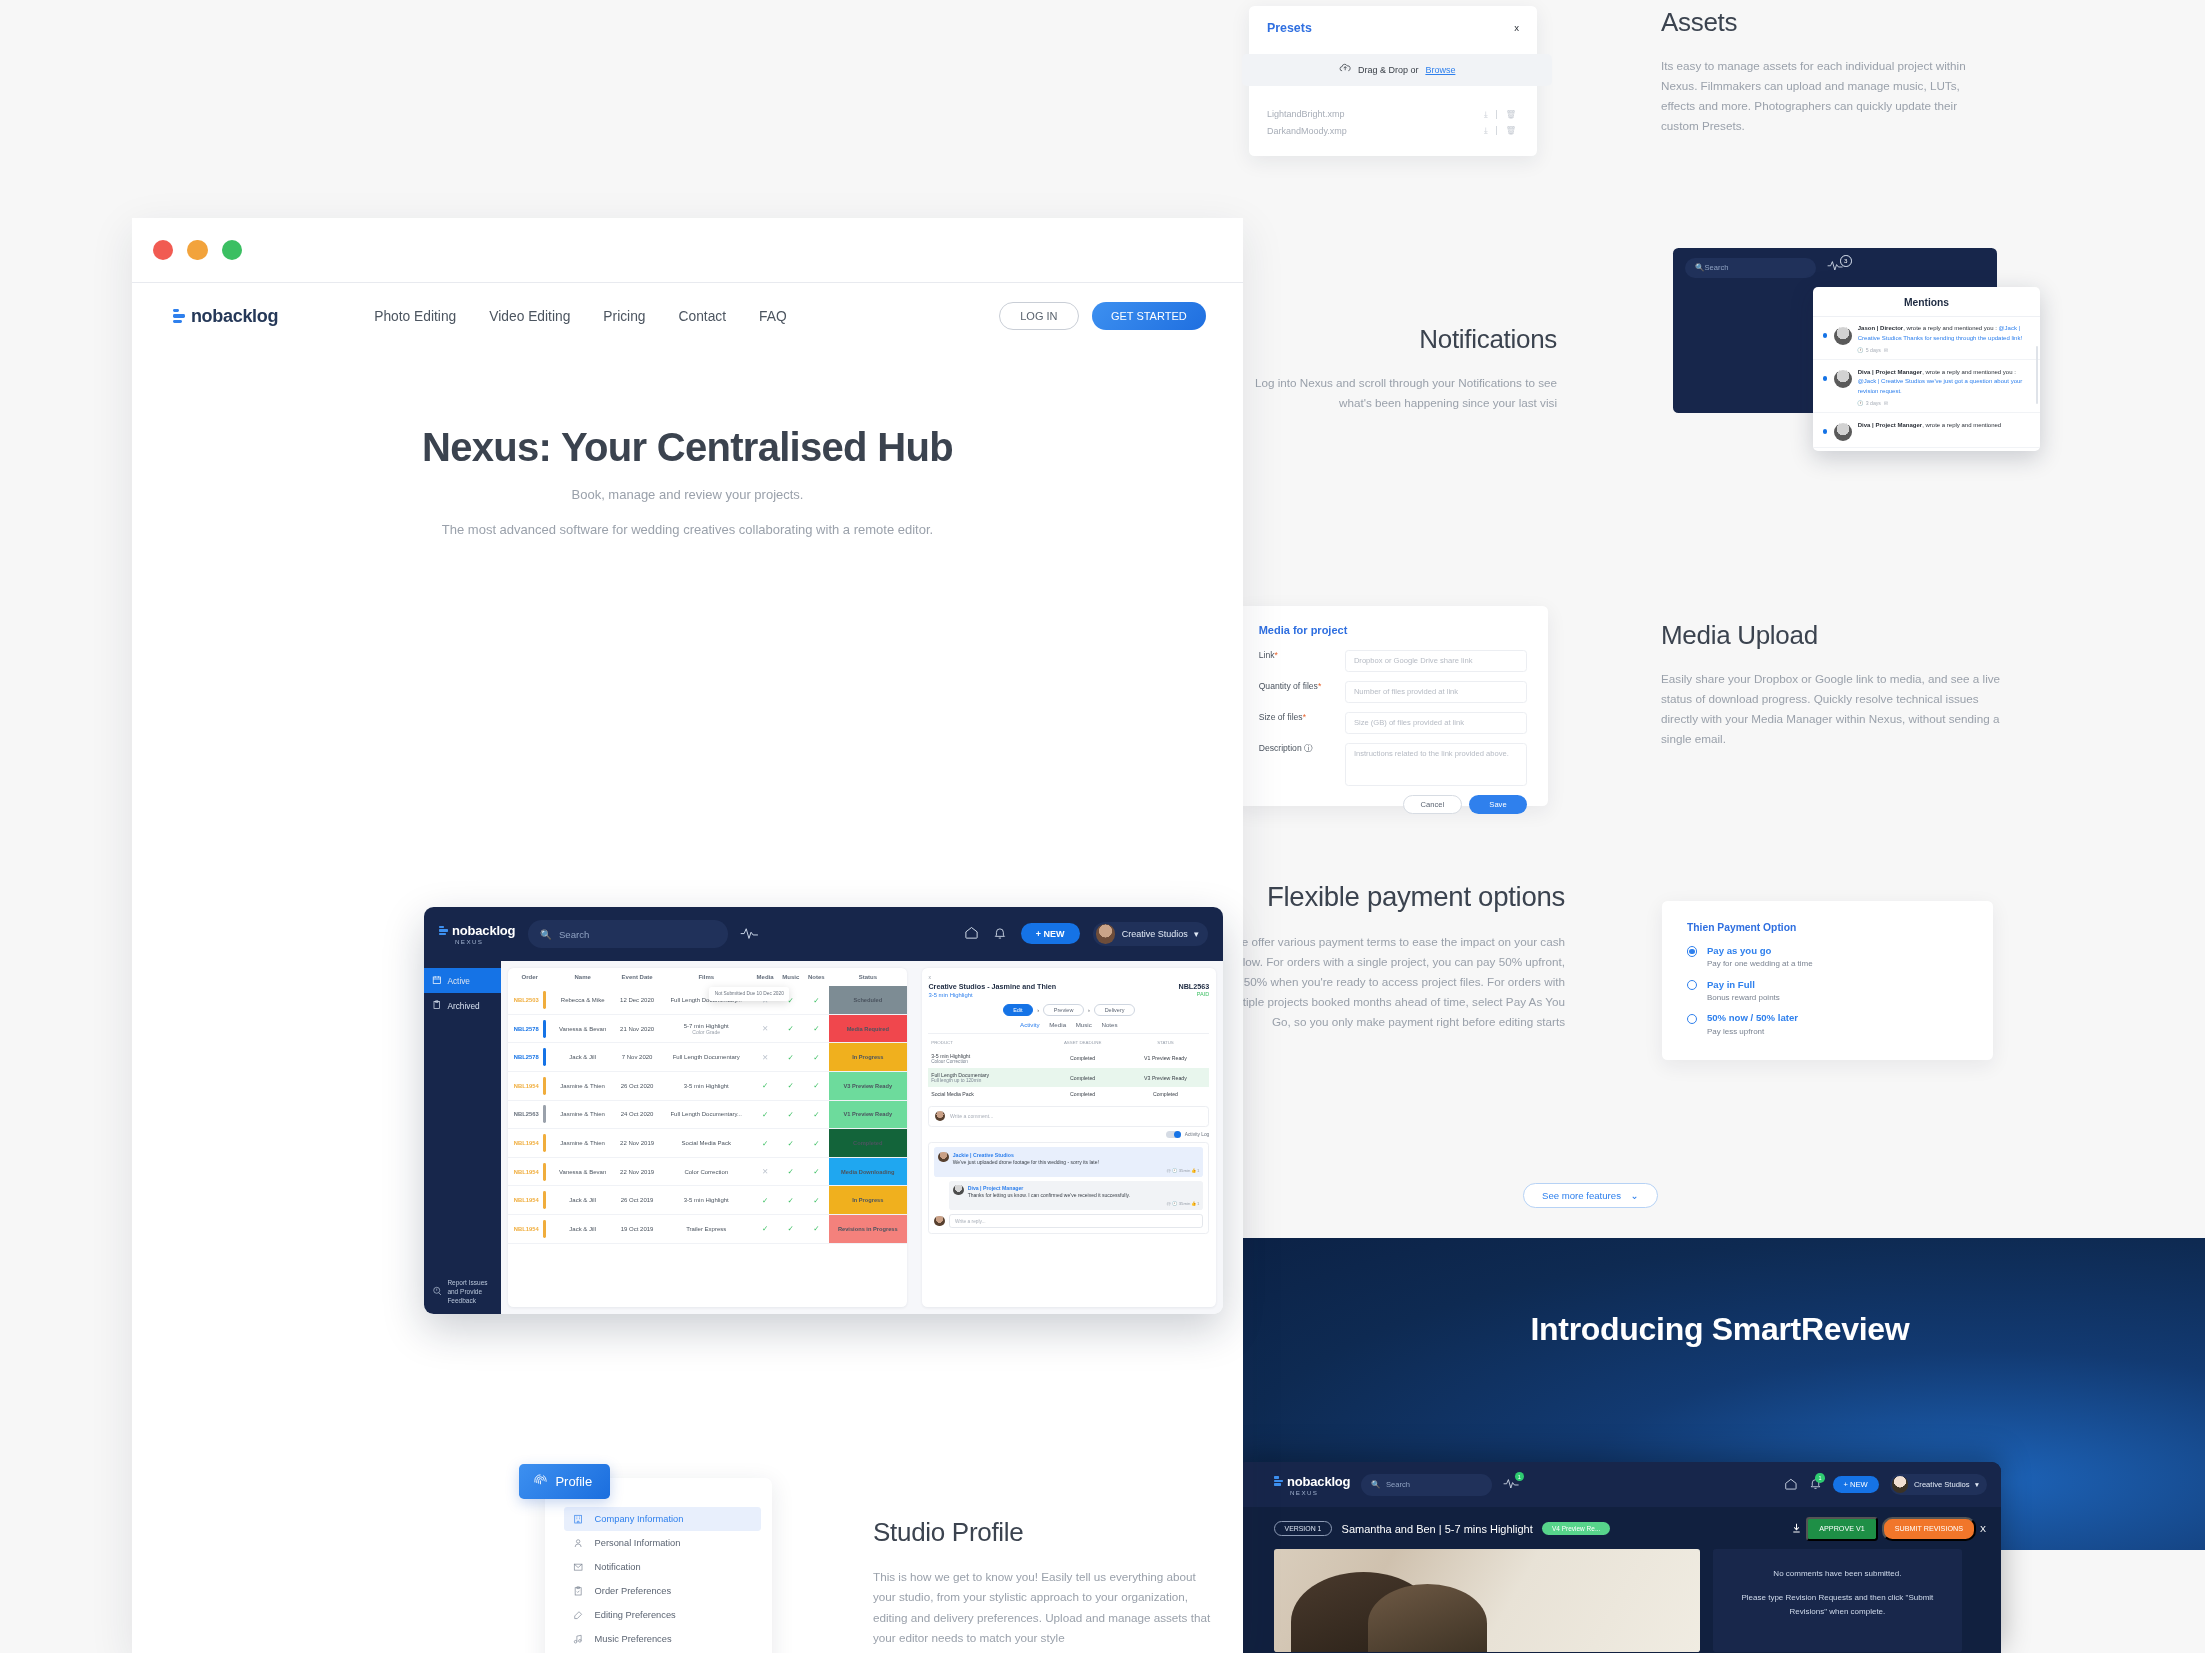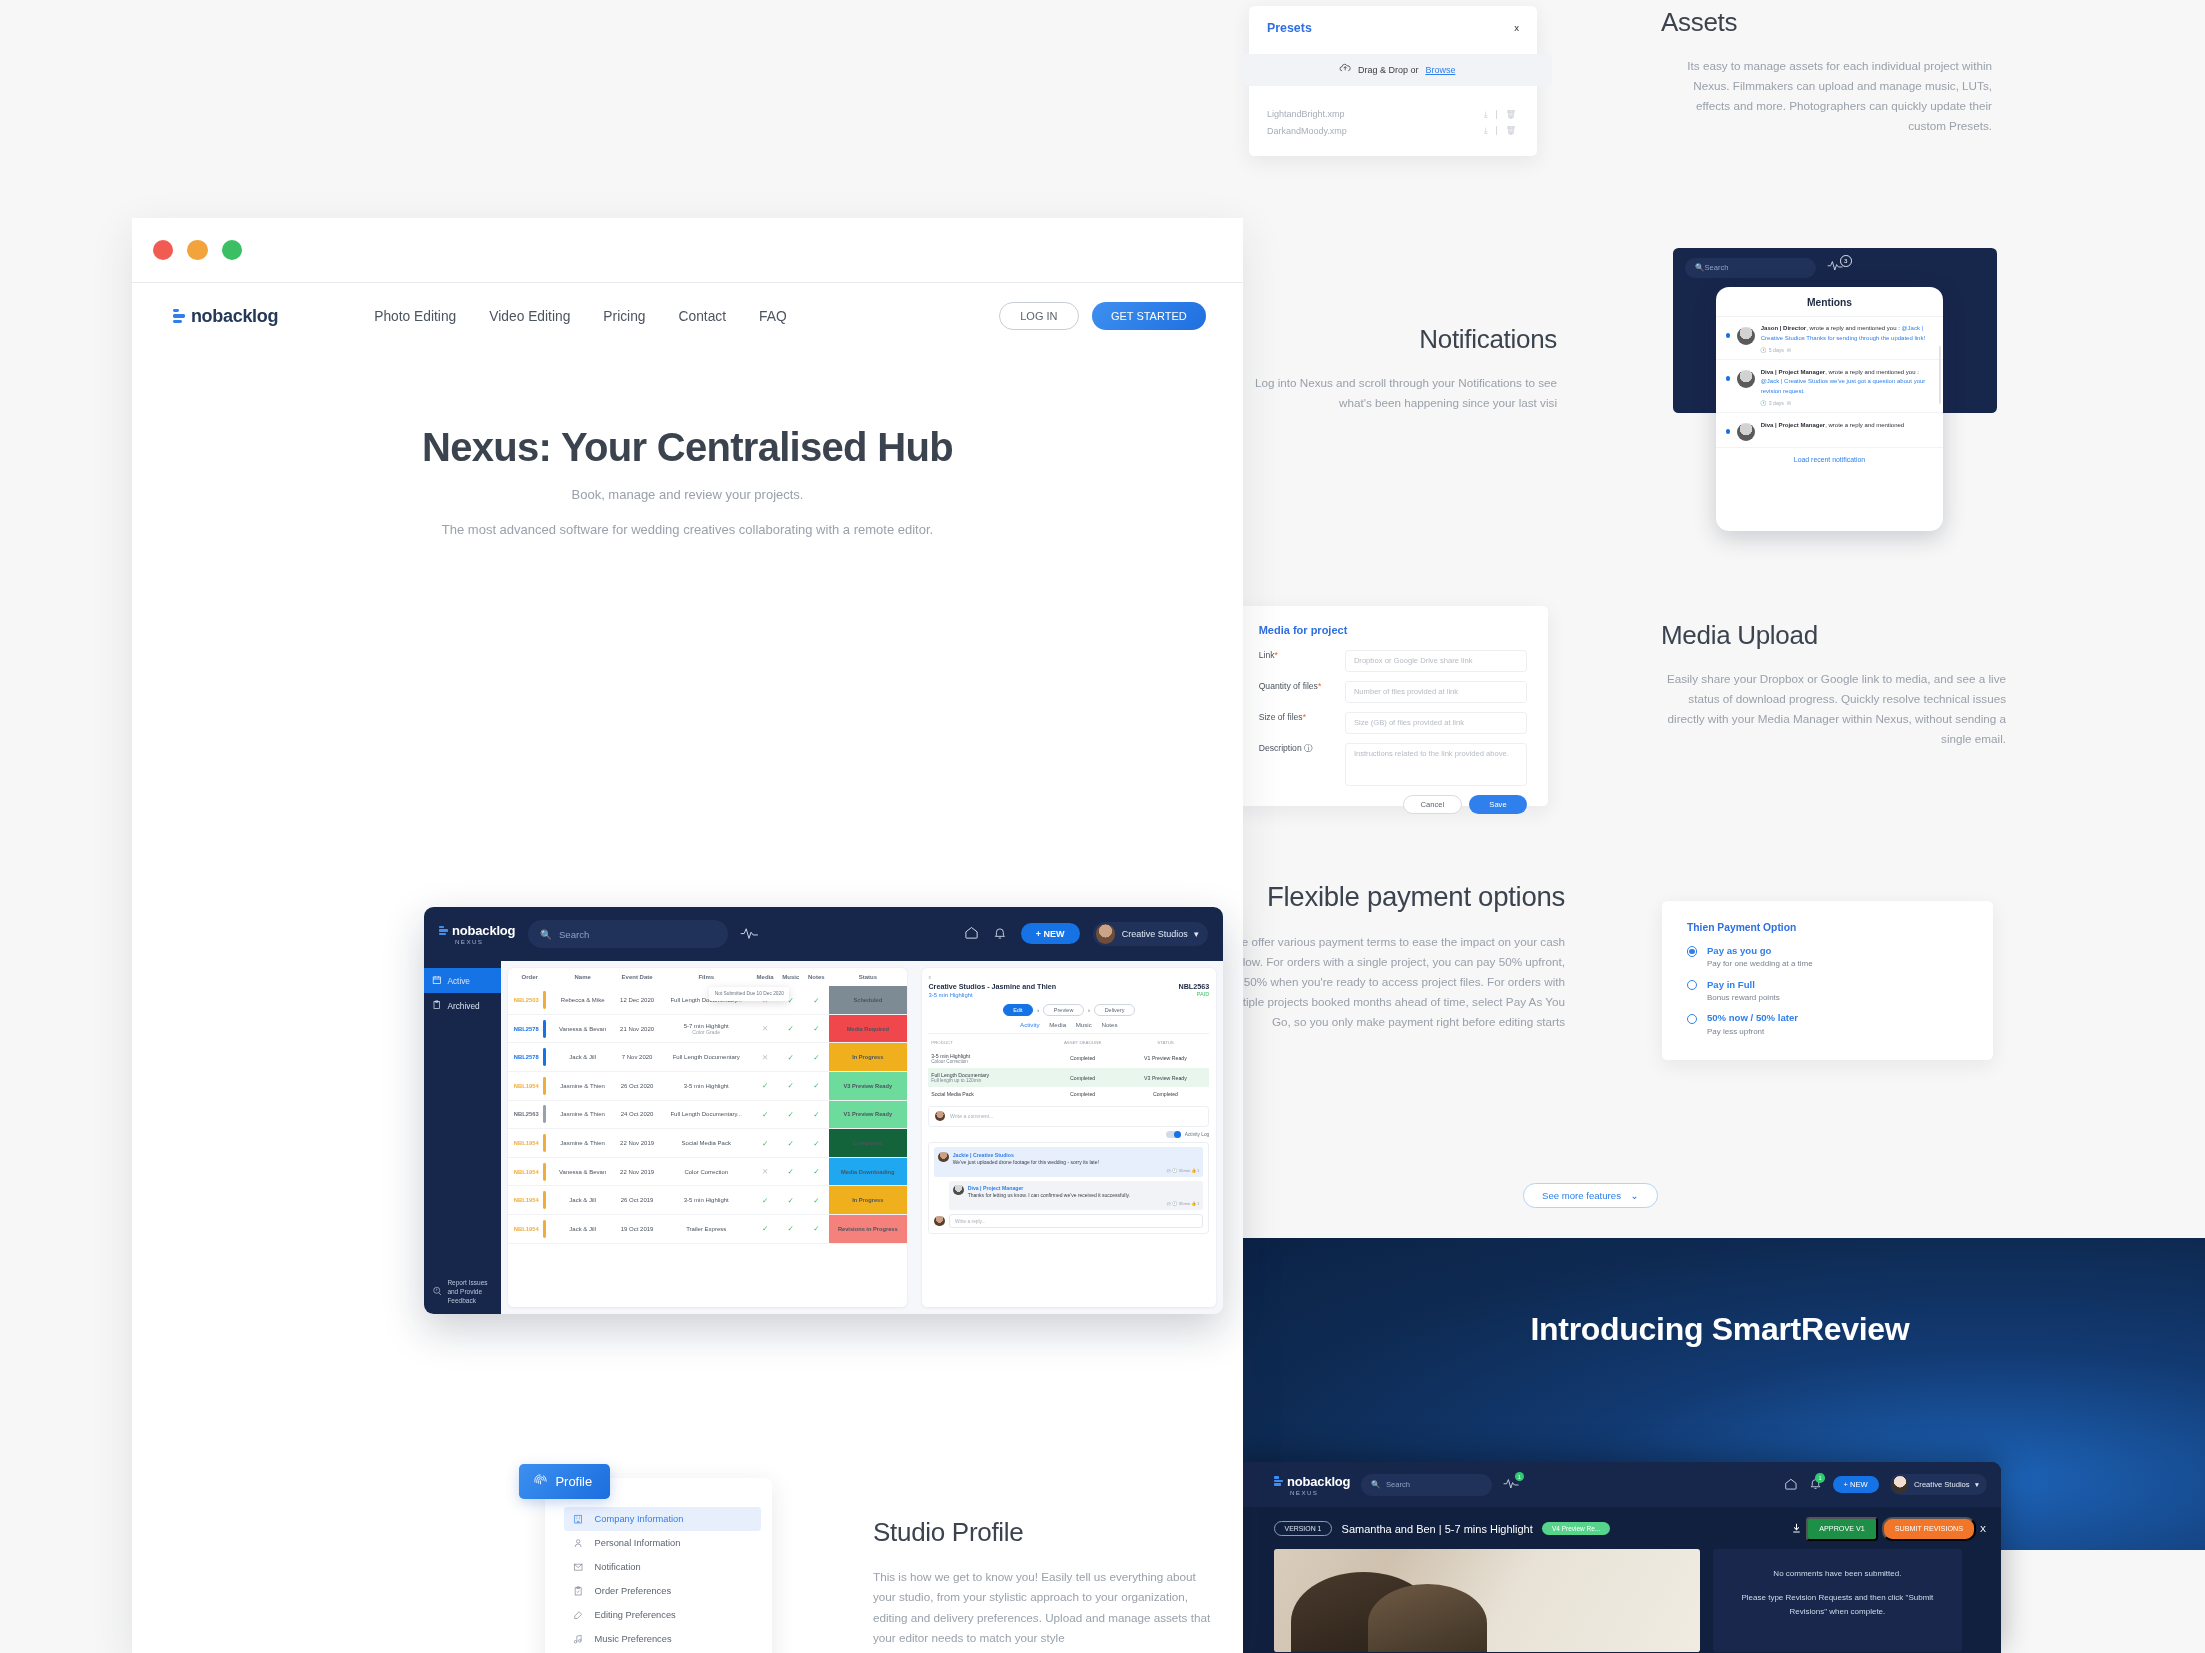--- a/index.html
+++ b/index.html
@@ -183,21 +183,21 @@
   .p-ico { width: 11.7px; height: 11.7px; display: inline-flex; align-items: center;
            justify-content: center; color: #7b8492; font-size: 9.6px; flex:none;}
   .p-item.on .p-ico { color: #2f80ed; }
 
   .studio-txt { position: absolute; left: 741px; top: 1299px; width: 345px; }
   .studio-txt h3 { font-size: 26px; font-weight: 400; color: #3b434f; letter-spacing: -0.3px; }
   .studio-txt p { font-size: 11.7px; color: #9aa1ab; line-height: 1.72; margin-top: 19.3px; }
 
   
   .r-h3 { font-size: 26px; font-weight: 400; color: #3b434f; letter-spacing: -0.3px; }
-  .r-p { font-size: 11.7px; color: #9aa1ab; line-height: 1.7; margin-top: 18px; text-align: right; }
+  .r-p { font-size: 11.7px; color: #9aa1ab; line-height: 1.7; margin-top: 18px; }
 
   .assets-txt { position: absolute; left: 1661px; top: 6.9px; width: 331px; }
   .notif-txt { position: absolute; left: 1240px; top: 324px; width: 317px; text-align: right; }
   .media-txt { position: absolute; left: 1661px; top: 620px; width: 345px; }
   .pay-txt { position: absolute; left: 1220px; top: 879px; width: 345px; text-align: right; }
   .pay-txt .r-h3 { font-size: 27.6px; line-height: 1.28; }
 
   
   .presets-card { position: absolute; left: 1249px; top: 5.5px; width: 288px; height: 150px;
                   background: #fff; border-radius: 5.5px; box-shadow: 0 5.5px 20.7px rgba(25,35,60,.08); }
@@ -217,22 +217,22 @@
   .notif-shell { position: absolute; left: 1673px; top: 248px; width: 324px; height: 165px;
                  background: #17264b; border-radius: 5.5px; padding: 9.6px 12.4px; }
   .notif-shell .srch { width: 131px; height: 20.7px; background: #20315a; border-radius: 10.3px;
                        display: flex; align-items: center; padding: 0 9.6px; color: #8fa2c2; font-size: 7.6px; }
   .notif-pulse { position: absolute; left: 154px; top: 11px; color: #dce5f2; font-size: 13.8px; }
   .badge3 { position: absolute; left: 167px; top: 6.9px; width: 11.7px; height: 11.7px;
             border: 0.7px solid #dce5f2; border-radius: 50%; color: #fff; font-size: 6.2px;
             display: flex; align-items: center; justify-content: center; }
   .notif-white { position: absolute; left: 1673px; top: 296px; width: 324px; height: 110px;
                  background: #fff; border-radius: 0 0 5.5px 5.5px; }
-  .mentions { position: absolute; left: 1716px; top: 287px; width: 227px; height: 244px;
-              background: #fff; border-radius: 13px; box-shadow: 0 6.9px 23.4px rgba(20,32,56,.20);
+  .mentions { position: absolute; left: 1813px; top: 287px; width: 227px; height: 164px;
+              background: #fff; border-radius: 5px; box-shadow: 0 6.9px 23.4px rgba(20,32,56,.20);
               overflow: hidden; }
   .mentions .hd { text-align: center; font-size: 10.3px; font-weight: 700; color: #1d2a41;
                   padding: 9.6px 0 8.3px; border-bottom: 0.7px solid #eef0f4; }
   .m-item { display: flex; gap: 6.2px; padding: 7.6px 9.6px 6.2px; border-bottom: 0.7px solid #f1f3f6; }
   .m-dot { width: 4.8px; height: 4.8px; border-radius: 50%; background: #1573e6; flex: none; margin-top: 8.3px;}
   .m-av { width: 18px; height: 18px; border-radius: 50%; flex: none; margin-top: 2.1px;
           background: radial-gradient(circle at 50% 33%, #d2d2d2 0 42%, #5a5a5a 43% 100%); }
   .m-txt { font-size: 6px; color: #2b3038; line-height: 1.55; }
   .m-txt .bl { color: #2f80ed; }
   .m-meta { font-size: 5.2px; color: #a8aeb8; margin-top: 4.1px; }

